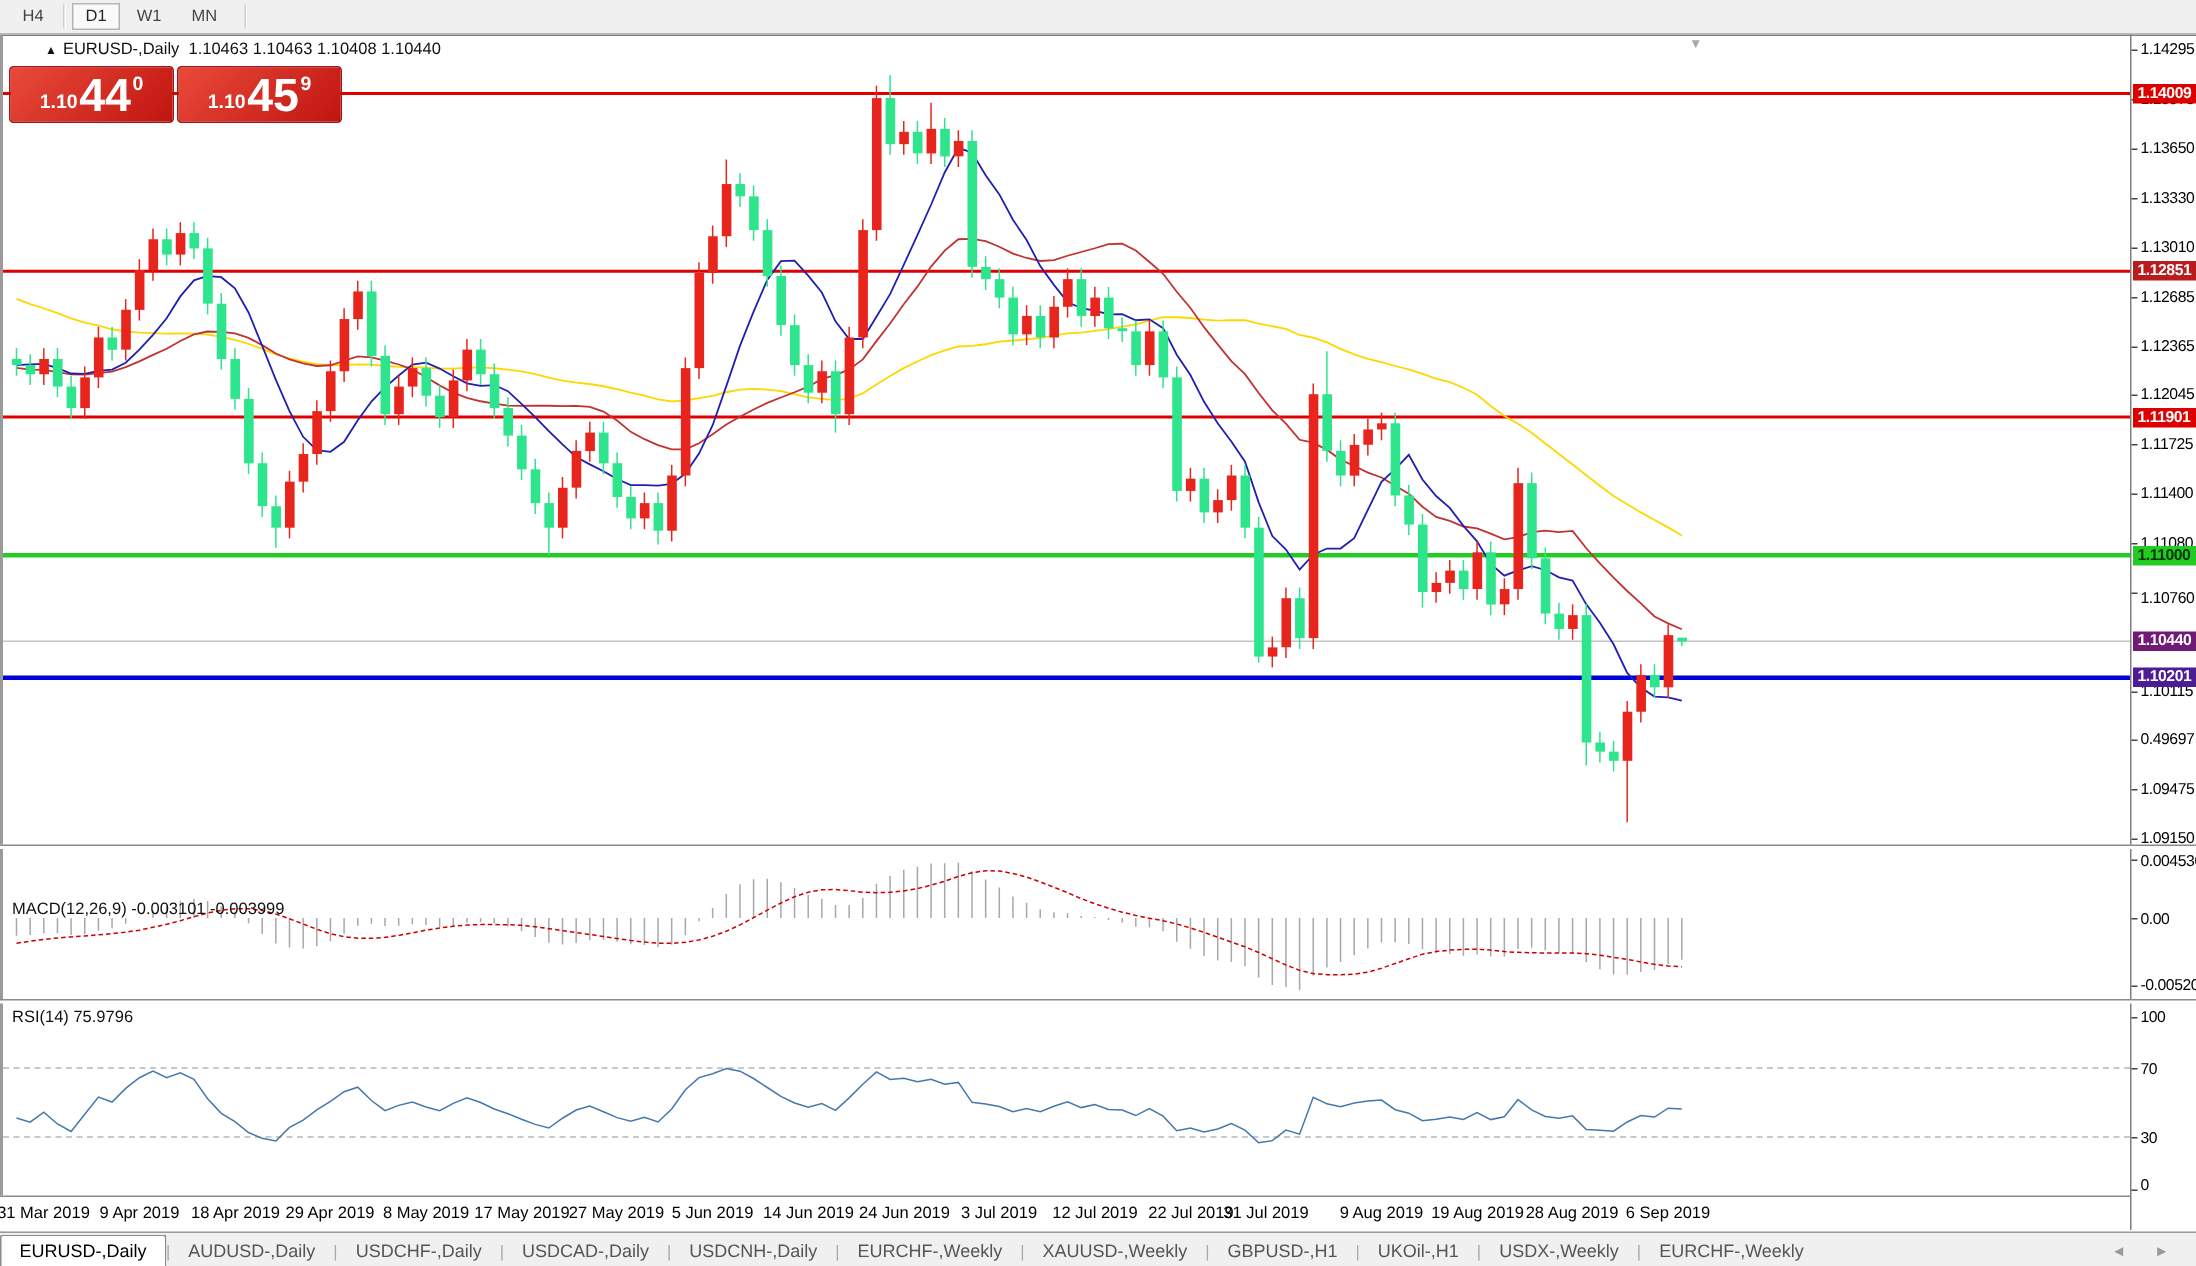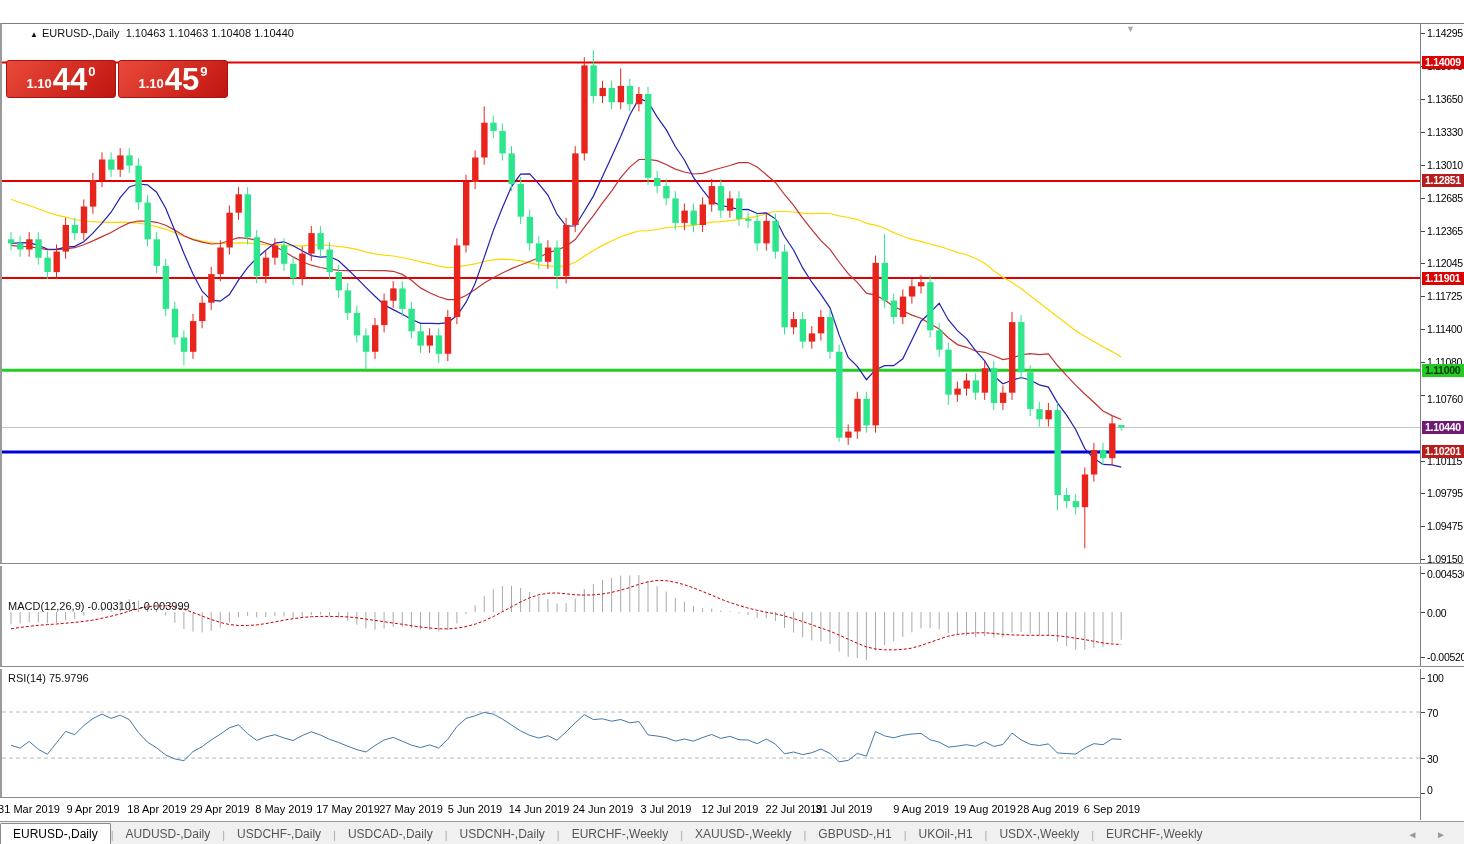--- a/index.html
+++ b/index.html
@@ -27,21 +27,21 @@
          letter-spacing:-0.3px;line-height:13px;text-align:left;padding-left:3px;box-sizing:border-box;z-index:7;}
   
   .widget{position:absolute;left:6px;top:42px;width:226px;z-index:10;}
   .widget .row1{display:flex;height:22px;}
   .btn-trade{width:55px;height:22px;border:1px solid #a81212;border-radius:3px;color:#fff;font-size:12px;
              text-align:center;line-height:21px;background:linear-gradient(#ef5050,#c41a1a);cursor:pointer;}
   .spin{width:17px;height:20px;border:1px solid #b5b5b5;background:linear-gradient(#fdfdfd,#dcdcdc);
         font-size:7px;color:#666;text-align:center;line-height:20px;cursor:pointer;}
   .vol{width:60px;height:18px;border:1px solid #b5b5b5;border-left:none;border-right:none;
        font-size:13px;text-align:right;padding:0 8px 0 0;font-family:"Liberation Sans",sans-serif;}
-  .row2{display:flex;margin-top:18px;}
+  .row2{display:flex;margin-top:2px;}
   .price-box{width:110px;height:38px;border:1px solid #a81212;border-radius:3px;color:#fff;
              background:linear-gradient(135deg,#e94a3a,#c01510);display:flex;align-items:flex-end;
              justify-content:center;padding-bottom:2px;box-sizing:border-box;cursor:pointer;}
   .price-box + .price-box{margin-left:2px;}
   .pb-small{font-size:13px;font-weight:bold;margin-bottom:4px;}
   .pb-big{font-size:31px;font-weight:bold;line-height:30px;margin:0 1px;}
   .pb-sup{font-size:13px;font-weight:bold;align-self:flex-start;margin-top:3px;}
   
   .date-axis{position:absolute;left:0;top:797px;width:1420px;height:23px;background:#fff;
              border-top:1px solid #8a8a8a;z-index:4;}
@@ -53,20 +53,29 @@
   .tab.active{background:#fff;color:#000;border:1px solid #8a8a8a;border-bottom:none;
               border-radius:2px 2px 0 0;margin-top:1px;}
   .tab-sep{color:#aaa;font-size:11px;padding-bottom:4px;}
   .tab-arrows{margin-left:auto;padding:0 10px 5px 0;color:#9a9a9a;font-size:10px;letter-spacing:8px;cursor:pointer;}
 </style>
 </head>
 <body>
 
 <div id="app">
 
+  <div class="toolbar">
+      <div style="width:5px"></div>
+      <div class="tf-btn">H4</div>
+      <div class="tb-sep"></div>
+      <div class="tf-btn active">D1</div>
+      <div class="tf-btn">W1</div>
+      <div class="tf-btn">MN</div>
+      <div class="tb-sep" style="margin-left: 8px;"></div>
+    </div>
 
   <div class="window"></div>
   <div class="vborder"></div>
 
   <div class="hsep" style="top:563px"></div>
   <div class="hsep" style="top:666px"></div>
 
   <div class="panel-label" style="left:30px;top:27px">
     <span class="symbol-arrow">▲</span><span>EURUSD-,Daily</span>&nbsp;&nbsp;<span>1.10463 1.10463 1.10408 1.10440</span>
   </div>
@@ -500,31 +509,31 @@
       <div class="tick-label" style="top:290px">1.11725</div>
       <div class="tick-mark" style="top:329px"></div>
       <div class="tick-label" style="top:323px">1.11400</div>
       <div class="tick-mark" style="top:362px"></div>
       <div class="tick-label" style="top:356px">1.11080</div>
       <div class="tick-mark" style="top:395px"></div>
       <div class="tick-label" style="top:393px">1.10760</div>
       <div class="tick-mark" style="top:461px"></div>
       <div class="tick-label" style="top:455px">1.10115</div>
       <div class="tick-mark" style="top:493px"></div>
-      <div class="tick-label" style="top:487px">1.09795</div>
+      <div class="tick-label" style="top:487px">0.49697</div>
       <div class="tick-mark" style="top:526px"></div>
       <div class="tick-label" style="top:520px">1.09475</div>
       <div class="tick-mark" style="top:559px"></div>
       <div class="tick-label" style="top:553px">1.09150</div>
       <div class="badge" style="top:56px;background:#dd0000;color:#fff">1.14009</div>
       <div class="badge" style="top:174px;background:#b91c1c;color:#fff">1.12851</div>
       <div class="badge" style="top:272px;background:#dd0000;color:#fff">1.11901</div>
       <div class="badge" style="top:364px;background:#22cc22;color:#003300">1.11000</div>
       <div class="badge" style="top:421px;background:#701a75;color:#fff">1.10440</div>
-      <div class="badge" style="top:445px;background:#b91c1c;color:#fff">1.10201</div>
+      <div class="badge" style="top:445px;background:#4c1d95;color:#fff">1.10201</div>
       <div class="tick-mark" style="top:573px"></div>
       <div class="tick-label" style="top:568px">0.004536</div>
       <div class="tick-mark" style="top:612px"></div>
       <div class="tick-label" style="top:607px">0.00</div>
       <div class="tick-mark" style="top:657px"></div>
       <div class="tick-label" style="top:651px">-0.005205</div>
       <div class="tick-mark" style="top:678px"></div>
       <div class="tick-label" style="top:672px">100</div>
       <div class="tick-mark" style="top:712px"></div>
       <div class="tick-label" style="top:707px">70</div>

